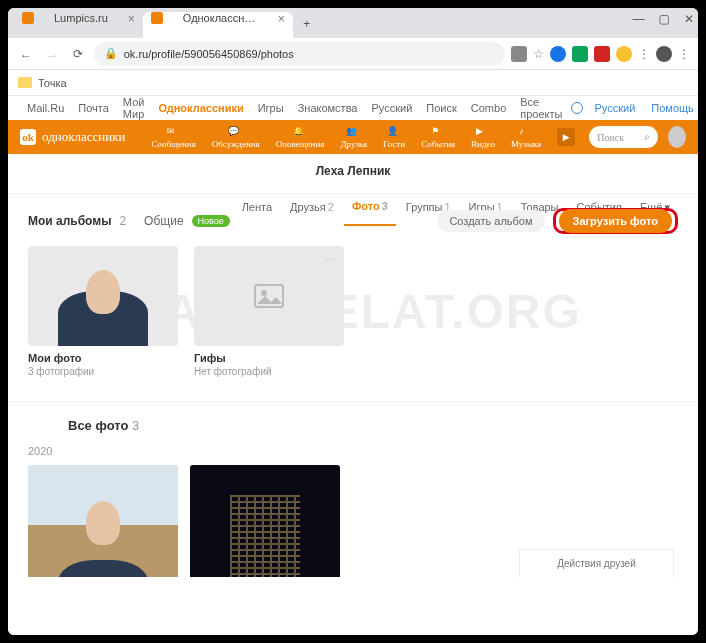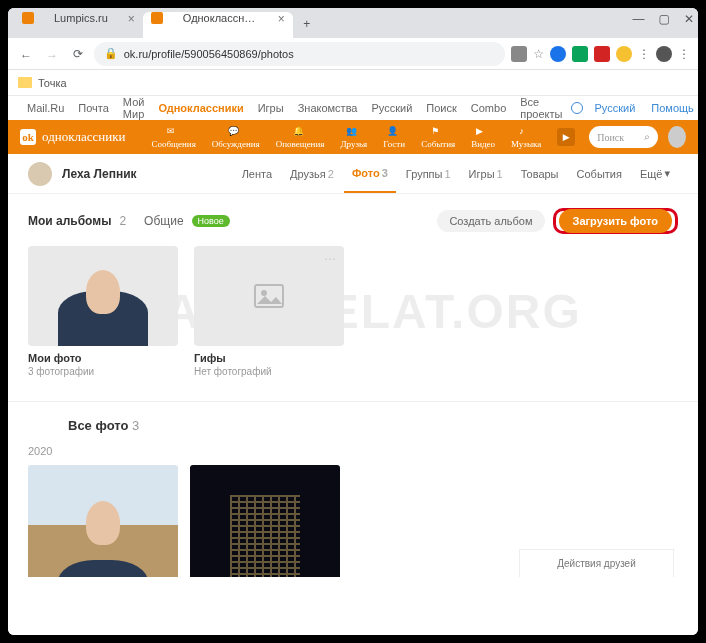--- a/index.html
+++ b/index.html
@@ -127,20 +127,21 @@
     gap:4px;
   }
   .orangebar .avatar-top {width:22px;height:22px;border-radius:50%;background:#ccc;margin-left:6px;}
   .profilebar {
     height:40px;
     display:flex;
     align-items:center;
     padding:0 20px;
     gap:10px;
     border-bottom:1px solid #f0f0f0;
+    flex-direction:column;
   }
   .profilebar .avatar{width:24px;height:24px;border-radius:50%;background:#d8c9b0;}
   .profilebar .name{font-size:12px;font-weight:bold;color:#333;}
   .profilebar .tabs{margin-left:auto;display:flex;gap:2px;font-size:11px;}
   .profilebar .ptab{padding:12px 8px;color:#666;display:flex;gap:2px;align-items:center;}
   .profilebar .ptab .cnt{color:#aaa;}
   .profilebar .ptab.active{color:#ee8208;font-weight:bold;border-bottom:2px solid #ee8208;}
   .content { padding: 14px 20px; position:relative; height:calc(100% - 156px); overflow:hidden;}
   .albums-header{display:flex;align-items:center;gap:8px;font-size:12px;margin-bottom:12px;}
   .albums-header b{color:#333;}

